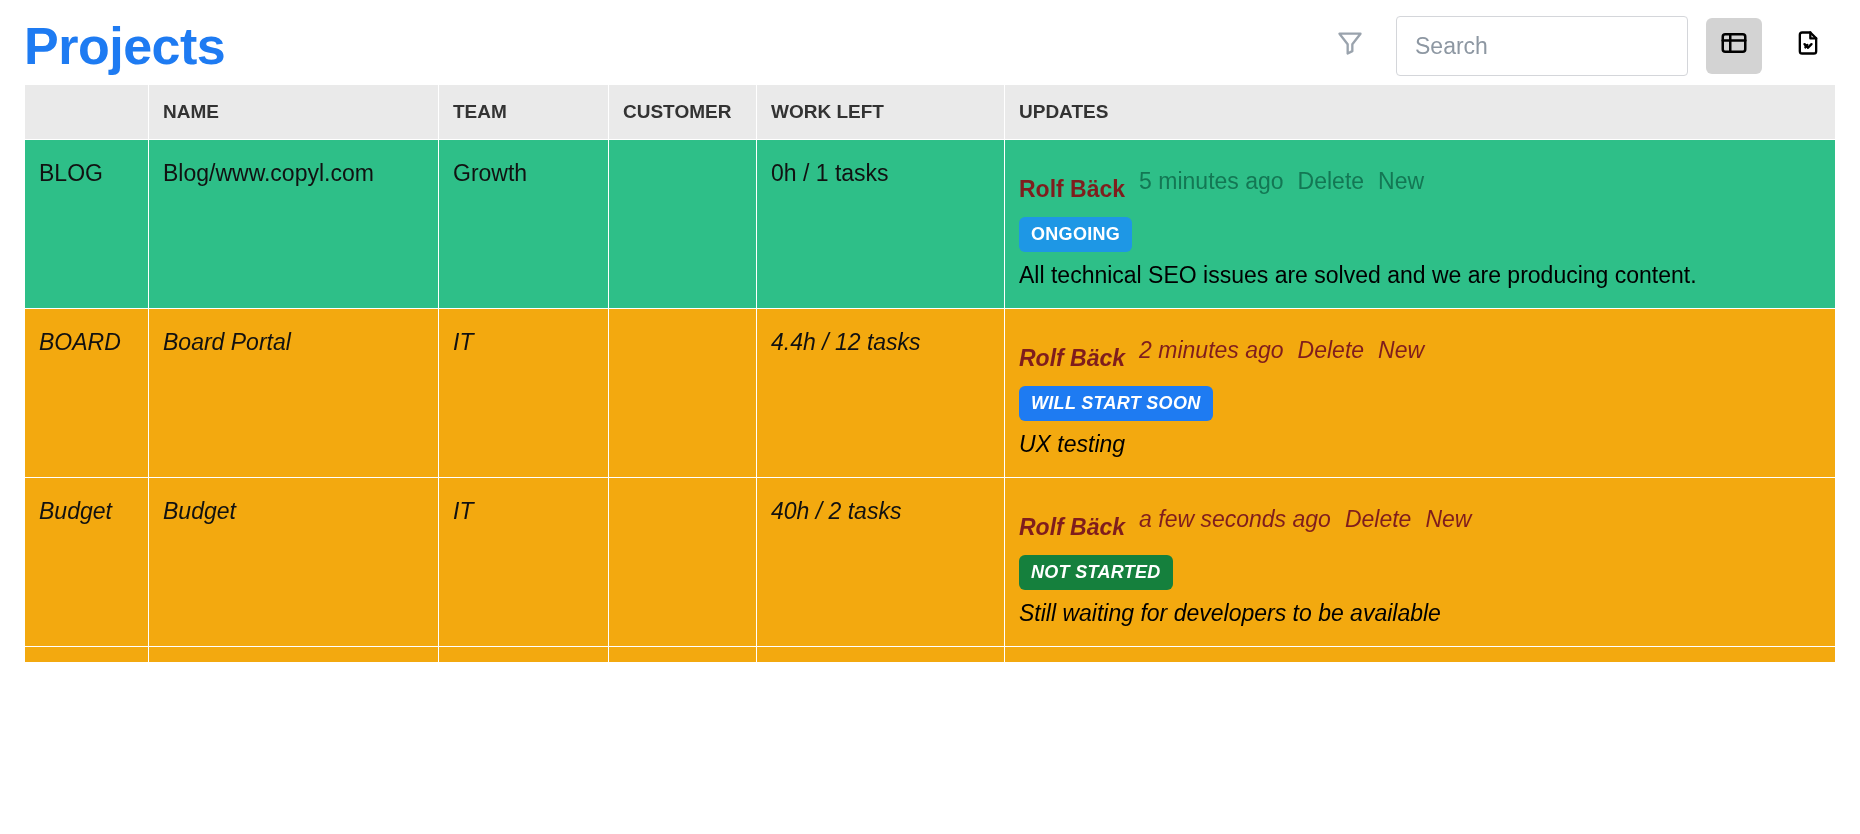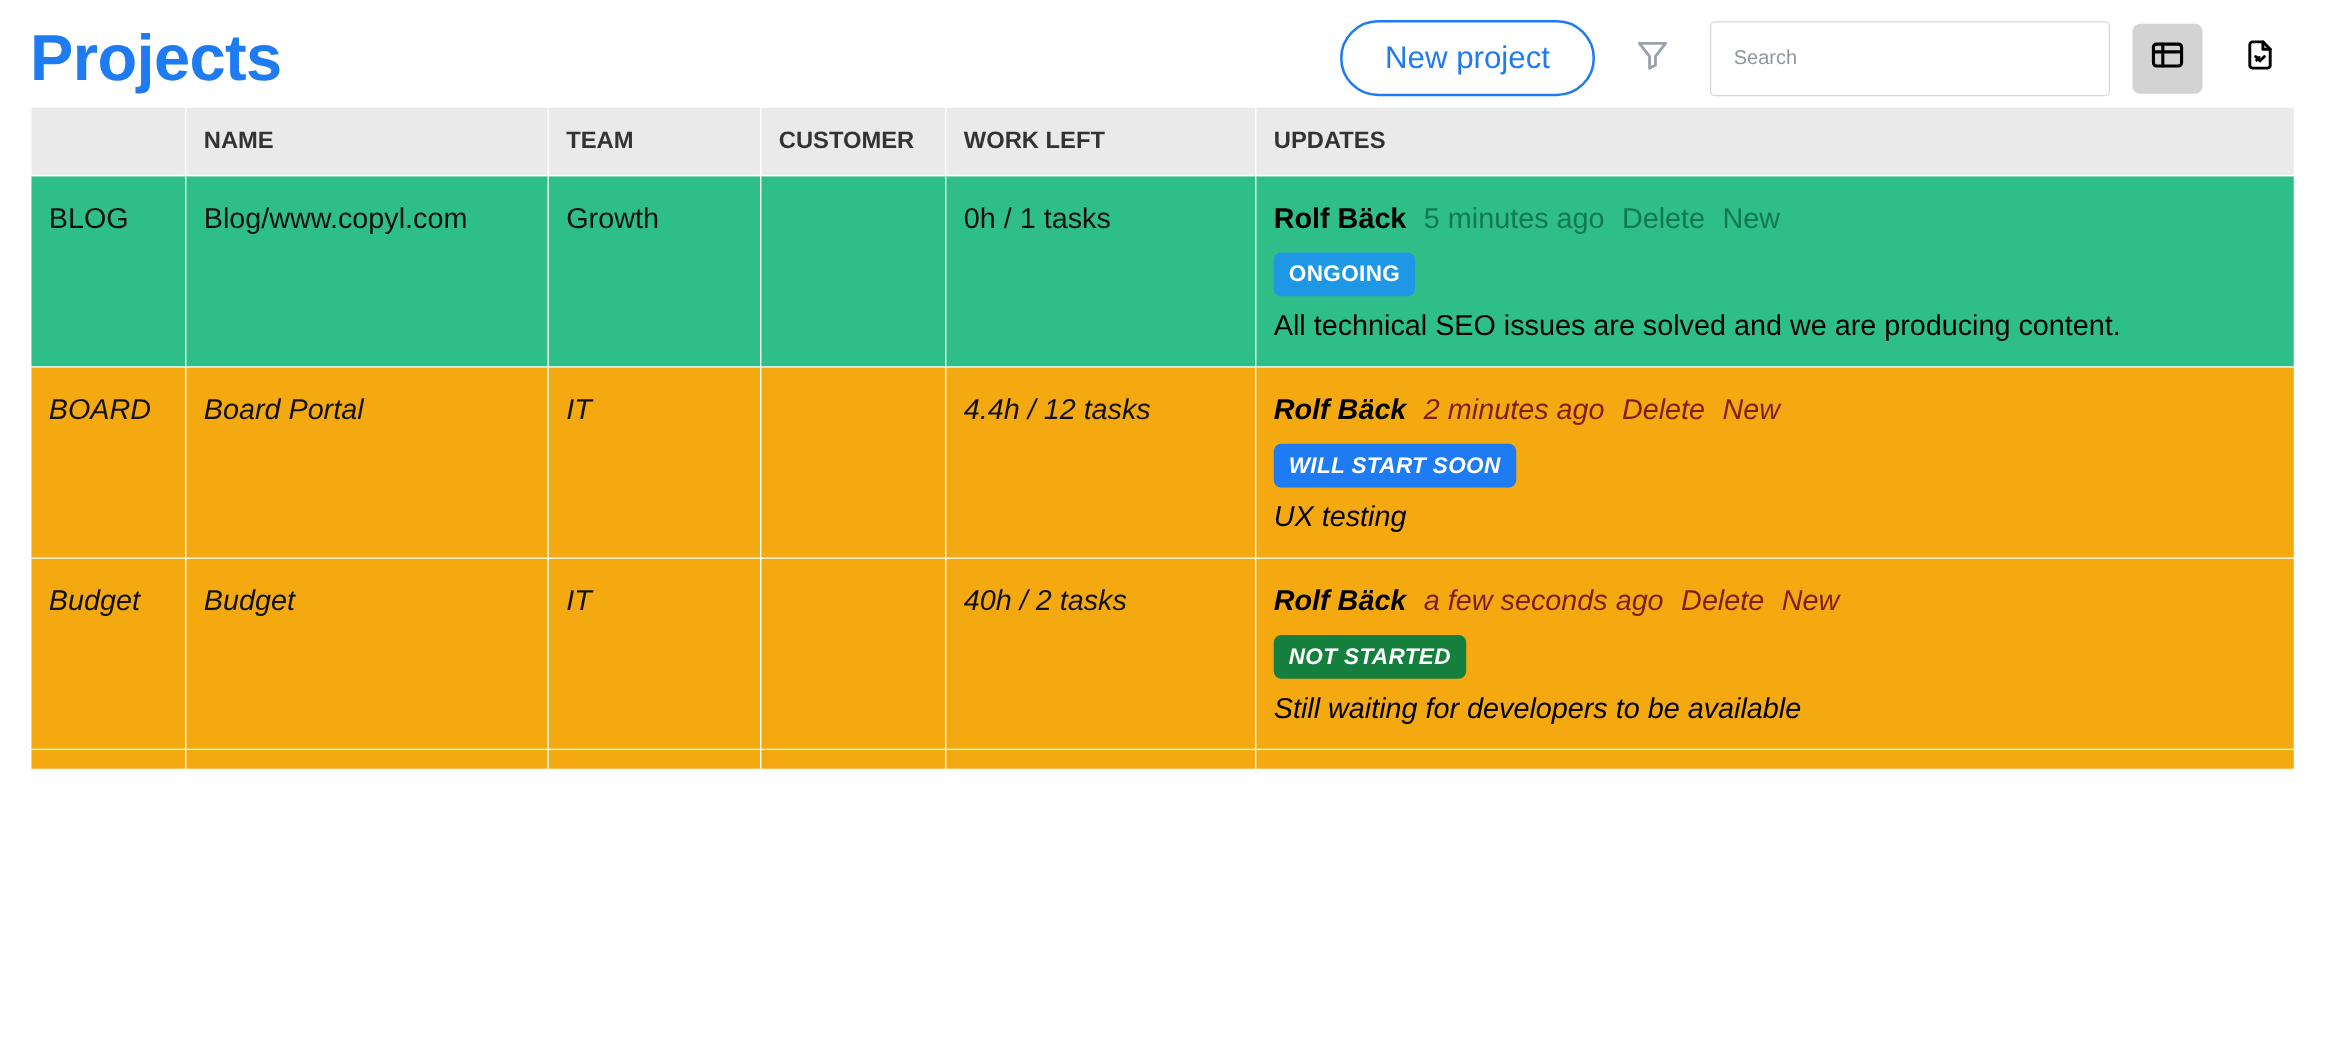--- a/index.html
+++ b/index.html
@@ -46,26 +46,26 @@
       cursor: pointer;
       border-radius: 6px;
     }
     .icon-btn svg { stroke: #9aa3ad; }
     .icon-btn.table-active {
       background: #d3d3d3;
     }
     .icon-btn.table-active svg { stroke: #000; }
     .icon-btn.export svg { stroke: #000; }
     .search-input {
-      width: 320px;
+      width: 292px;
       height: 60px;
       border: 1px solid #d4d6da;
       border-radius: 4px;
       padding: 0 18px;
-      font-size: 16px;
+      font-size: 23px;
       color: #333;
       outline: none;
     }
     .search-input::placeholder { color: #8d97a2; }
 
     table.projects {
       width: 100%;
       border-collapse: collapse;
       table-layout: fixed;
     }
@@ -95,21 +95,21 @@
     .col-customer { width: 148px; }
     .col-workleft { width: 248px; }
     .col-updates { width: auto; }
 
     .update-line1 {
       display: flex;
       align-items: center;
       gap: 14px;
       flex-wrap: wrap;
     }
-    .update-author { font-weight: 600; color: #000000; }
+    .update-author { font-weight: 600; color: #7f1d1d; margin-top: 16px; }
     .update-time { color: #6a6f75; }
     .update-action {
       color: #5b6a7a;
       cursor: pointer;
     }
     .row-green .update-time, .row-green .update-action { color: #0f6b4b; opacity: 0.85; }
     .row-orange .update-time, .row-orange .update-action { color: #7f1d1d; }
 
     .status-badge {
       display: inline-block;
@@ -127,21 +127,20 @@
 
     .update-text { color: #000; }
   </style>
 </head>
 <body>
 
 <div class="page">
   <div class="header">
     <div class="page-title">Projects</div>
     <div class="spacer"></div>
-    <button class="new-project-btn">New project</button>
     <div class="icon-btn">
       <span>
         <svg width="28" height="28" viewBox="0 0 24 24" fill="none" stroke-width="2" stroke-linecap="round" stroke-linejoin="round">
           <path d="M3 4h18l-7 9v6l-4 2v-8L3 4z"></path>
         </svg>
       </span>
     </div>
     <input class="search-input" type="text" placeholder="Search" style="">
     <div class="icon-btn table-active">
       <span>

